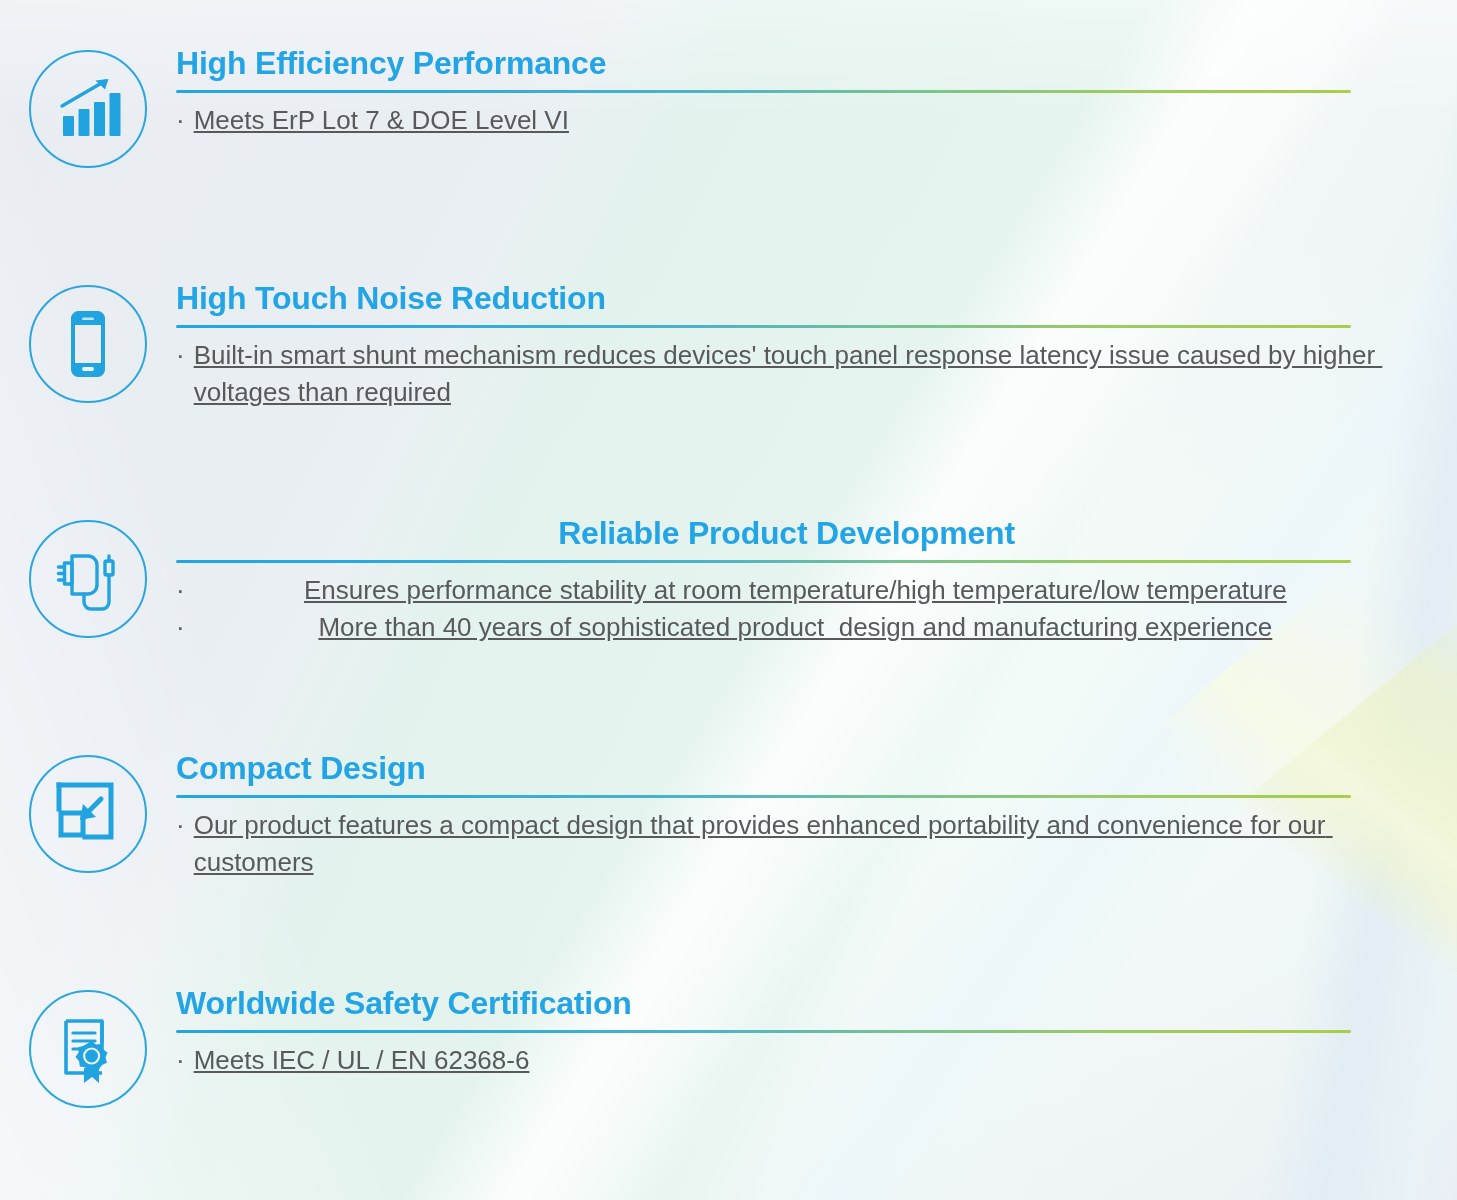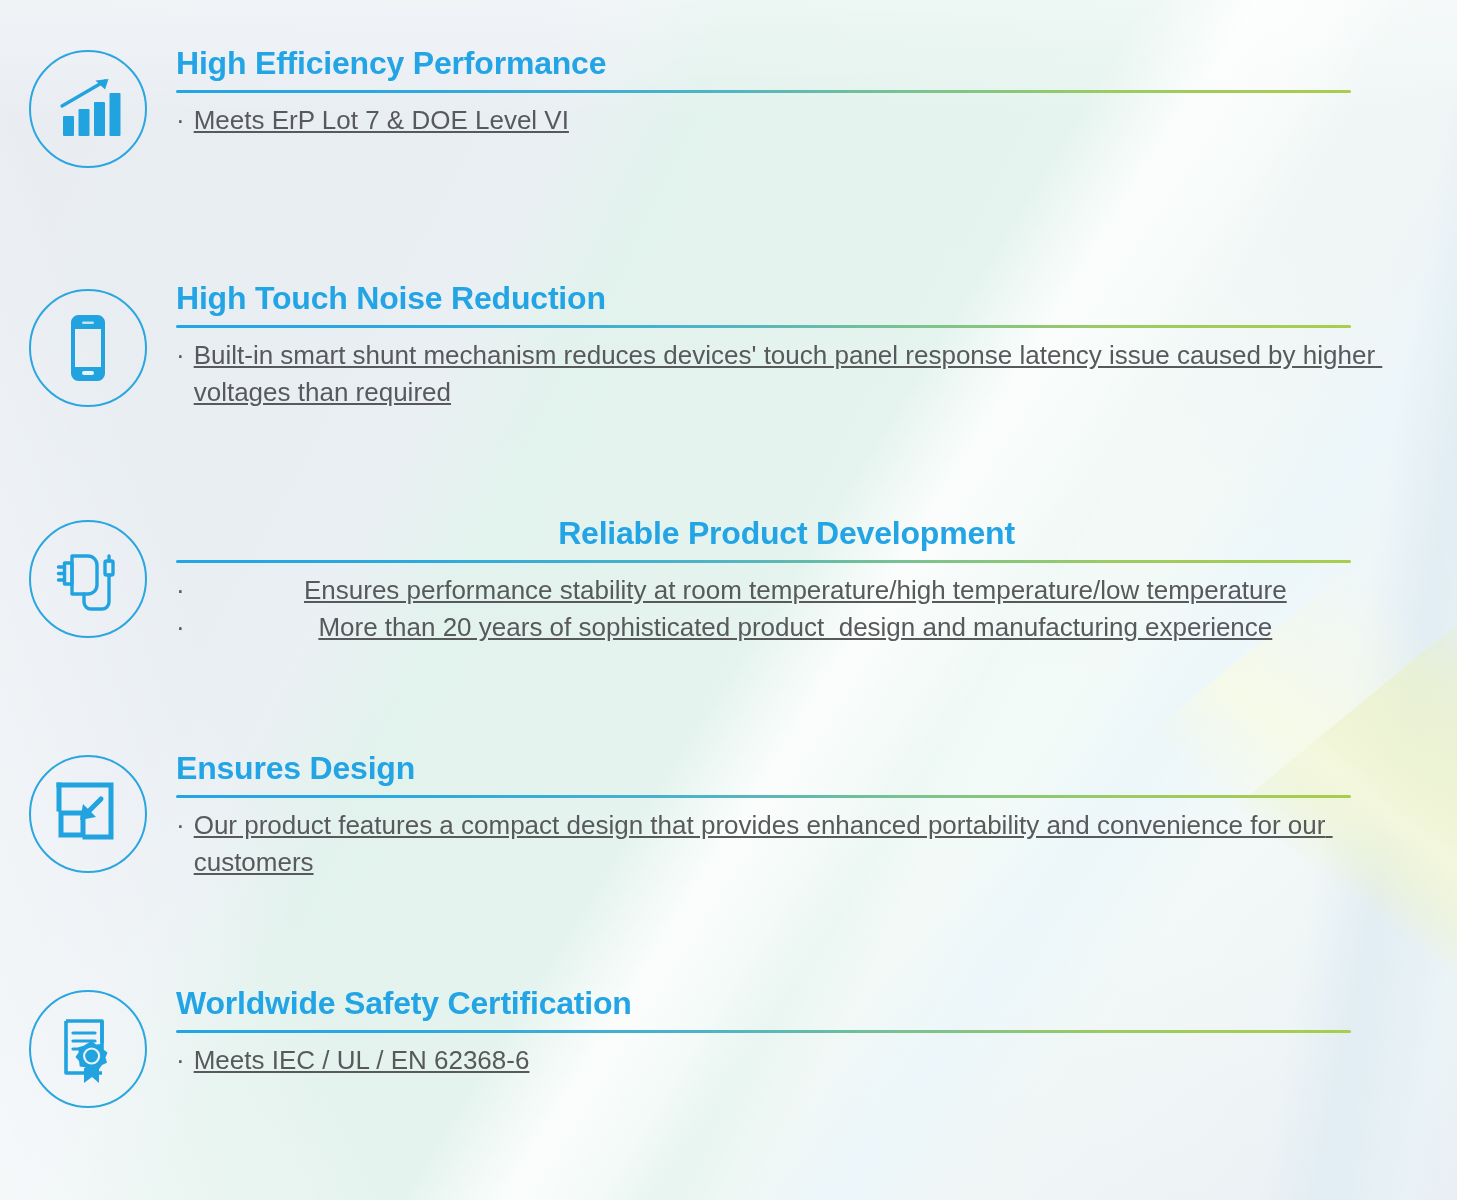--- a/index.html
+++ b/index.html
@@ -180,21 +180,21 @@
     flex: 0 0 auto;
     color: #58595b;
     margin-right: 9px;
     font-size: 26px;
     line-height: 1.45;
   }
   .bullet-text { flex: 1 1 auto; text-decoration: underline; }
 
   
   .f0 { top: 46px; }
-  .f1 { top: 281px; align-items: center; }
+  .f1 { top: 281px; }
   .f2 { top: 516px; text-align: center; }
   .f3 { top: 751px; }
   .f4 { top: 986px; }
 </style>
 </head>
 <body>
 
 <div class="stage">
 
   <div class="bg-layer bg-base"></div>
@@ -289,21 +289,21 @@
       <div class="feature-body">
         <h2 class="feature-title">Reliable Product Development</h2>
         <div class="rule"></div>
         <ul class="bullets">
           <li class="bullet">
             <span class="bullet-dot">·</span>
             <span class="bullet-text">Ensures performance stability at room temperature/high temperature/low temperature</span>
           </li>
           <li class="bullet">
             <span class="bullet-dot">·</span>
-            <span class="bullet-text">More than 20 years of sophisticated product  design and manufacturing experience</span>
+            <span class="bullet-text">More than 40 years of sophisticated product  design and manufacturing experience</span>
           </li>
         </ul>
       </div>
     </section>
 
     <section class="feature f3">
       <div class="icon-wrap">
         <div class="icon-circle">
           <svg width="70" height="70" viewBox="0 0 70 70" aria-hidden="true">
 
@@ -313,21 +313,21 @@
             <rect x="8" y="34" width="22" height="22" fill="none" stroke="#21a3e0" stroke-width="5"></rect>
 
             <g stroke="#21a3e0" stroke-width="5" stroke-linecap="round" fill="none">
               <path d="M48 20 L31 37"></path>
             </g>
             <path d="M27 41 L30 25 L43 38 Z" fill="#21a3e0"></path>
           </svg>
         </div>
       </div>
       <div class="feature-body">
-        <h2 class="feature-title">Ensures Design</h2>
+        <h2 class="feature-title">Compact Design</h2>
         <div class="rule"></div>
         <ul class="bullets">
           <li class="bullet">
             <span class="bullet-dot">·</span>
             <span class="bullet-text">Our product features a compact design that provides enhanced portability and convenience for our customers</span>
           </li>
         </ul>
       </div>
     </section>
 

